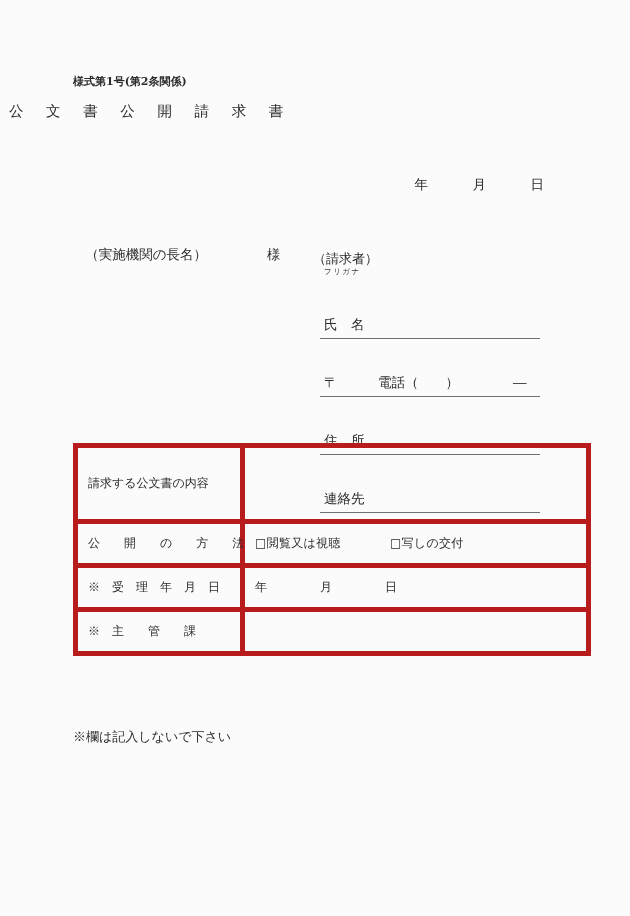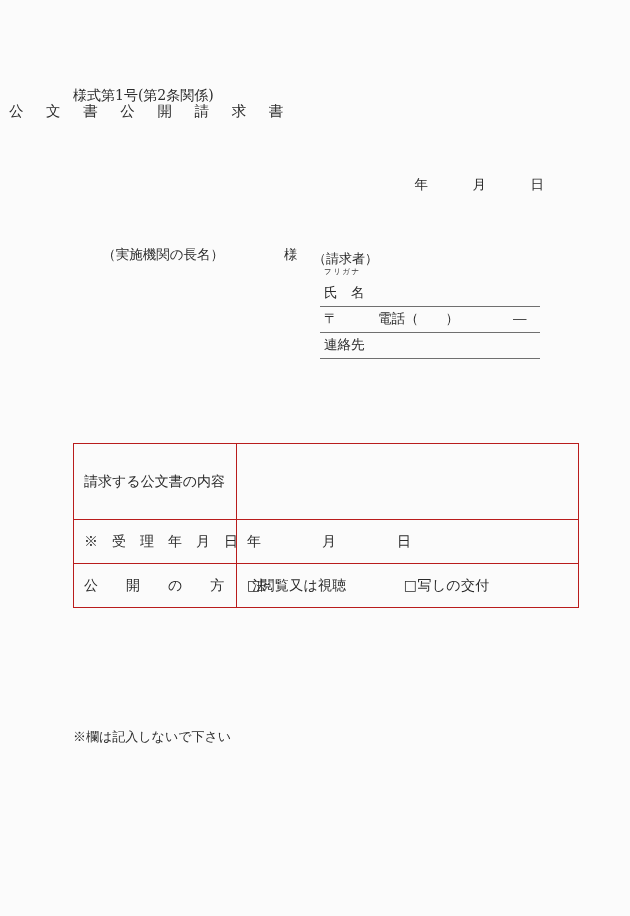--- a/index.html
+++ b/index.html
@@ -21,22 +21,23 @@
     position: absolute;
     inset: 0;
   }
 
   
   .abs { position: absolute; white-space: pre; line-height: 1; }
 
   
   .form-no {
     left: 73px;
-    top: 88px;
-    font-size: 14px;
+    top: 76px;
+    font-size: 11px;
+    font-weight: bold;
   }
 
   .doc-title {
     left: 0;
     right: 0;
     top: 104px;
     font-size: 14.5px;
     letter-spacing: 9px;
     text-indent: 9px;
     white-space: pre;
@@ -46,21 +47,21 @@
     left: 0;
     top: 178px;
     width: 545px;
     text-align: right;
     font-size: 13.5px;
     letter-spacing: 1px;
   }
 
   
   .addressee-row {
-    left: 85px;
+    left: 68px;
     top: 234px;
     font-size: 13.5px;
   }
   .addressee-row .org { display: inline-block; }
   .addressee-row .sama { display: inline-block; margin-left: 60px; }
 
   
   .requester-label {
     left: 313px;
     top: 252px;
@@ -80,20 +81,21 @@
     position: absolute;
     left: 320px;
     top: 281px;
     width: 220px;
   }
   .field-row {
     position: relative;
     height: 25px;
     border-bottom: 1px solid #6f6f6f;
     font-size: 13.5px;
+    margin-top: 32px;
   }
   .field-row .lab {
     position: absolute;
     left: 4px;
     bottom: 4px;
     white-space: pre;
   }
   .field-row.phone .lab { left: 4px; }
 
   
@@ -107,22 +109,22 @@
   
   .form-table {
     position: absolute;
     left: 73px;
     top: 443px;
     width: 483px;
     border-collapse: collapse;
     table-layout: fixed;
   }
   .form-table td {
-    border: 1px solid #b91c1c;
-    font-size: 14px;
+    border: 5px solid #b91c1c;
+    font-size: 12px;
     vertical-align: middle;
     padding: 0 10px;
   }
   .form-table td.label-col {
     width: 142px;
     white-space: pre;
   }
   .form-table td.value-col {
     width: 321px;
     white-space: pre;
@@ -162,37 +164,44 @@
   <div class="abs furigana">フリガナ</div>
 
   <div class="field-list">
     <div class="field-row">
       <span class="lab">氏　名</span>
     </div>
     <div class="field-row phone">
       <span class="lab">〒　　　電話（　　）　　　　―</span>
     </div>
     <div class="field-row">
+      <span class="lab">住　所</span>
+    </div>
+    <div class="field-row">
       <span class="lab">連絡先</span>
     </div>
   </div>
 
 
   <table class="form-table">
     <tbody>
         <tr class="r-tall">
       <td class="label-col">請求する公文書の内容</td>
       <td class="value-col"></td>
     </tr>
     <tr class="r-std">
+      <td class="label-col">公　　開　　の　　方　　法</td>
+      <td class="value-col method-opts">□閲覧又は視聴　　　　□写しの交付</td>
+    </tr>
+    <tr class="r-std">
       <td class="label-col">※　受　理　年　月　日</td>
       <td class="value-col recv-date">年　　　　月　　　　日</td>
     </tr>
     <tr class="r-std">
-      <td class="label-col">公　　開　　の　　方　　法</td>
-      <td class="value-col method-opts">□閲覧又は視聴　　　　□写しの交付</td>
+      <td class="label-col">※　主　　管　　課</td>
+      <td class="value-col"></td>
     </tr>
   </tbody>
     </table>
 
   <div class="abs footnote">※欄は記入しないで下さい</div>
 
 </div>
 
 </body></html>

